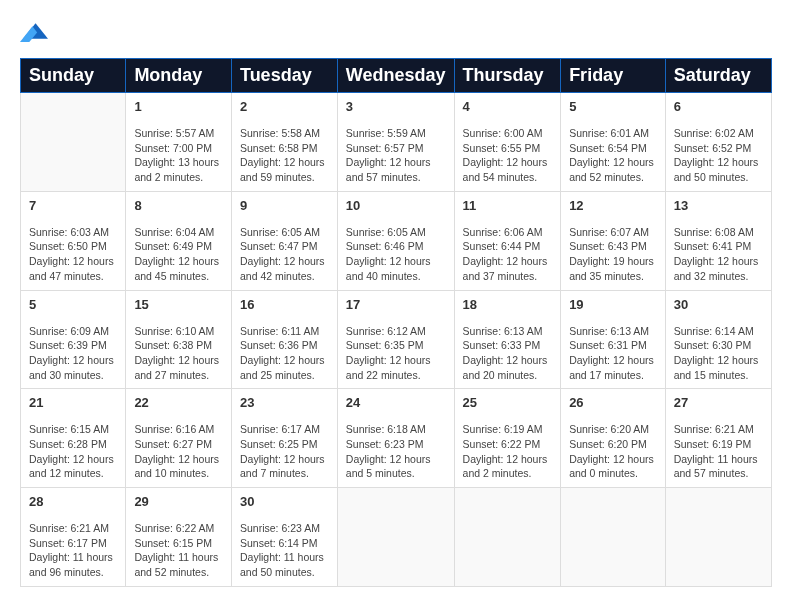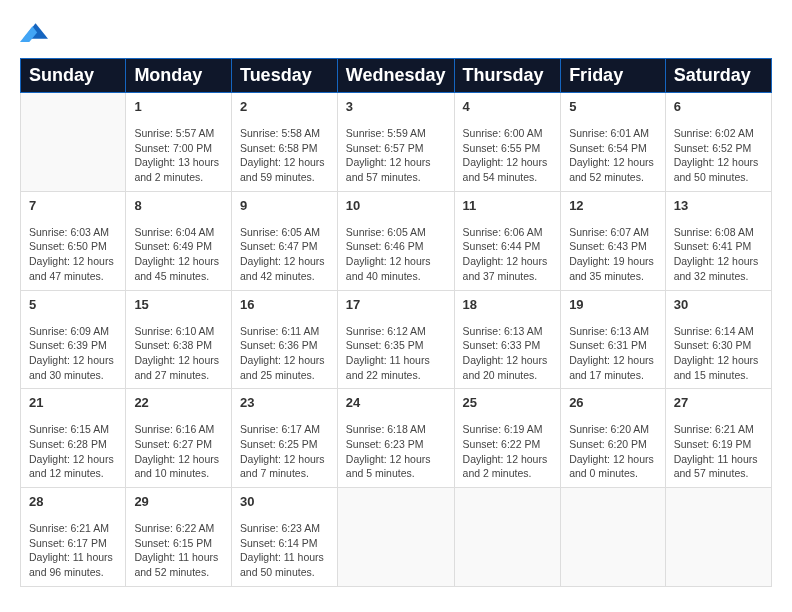--- a/index.html
+++ b/index.html
@@ -242,21 +242,21 @@
           <span>Sunrise: 6:11 AM</span><br>
           <span>Sunset: 6:36 PM</span><br>
           <span>Daylight: 12 hours and 25 minutes.</span>
         </div>
       </td>
         <td>
         <span class="day-number">17</span>
         <div class="day-info">
           <span>Sunrise: 6:12 AM</span><br>
           <span>Sunset: 6:35 PM</span><br>
-          <span>Daylight: 11 hours and 22 minutes.</span>
+          <span>Daylight: 12 hours and 22 minutes.</span>
         </div>
       </td>
         <td>
         <span class="day-number">18</span>
         <div class="day-info">
           <span>Sunrise: 6:13 AM</span><br>
           <span>Sunset: 6:33 PM</span><br>
           <span>Daylight: 12 hours and 20 minutes.</span>
         </div>
       </td>

